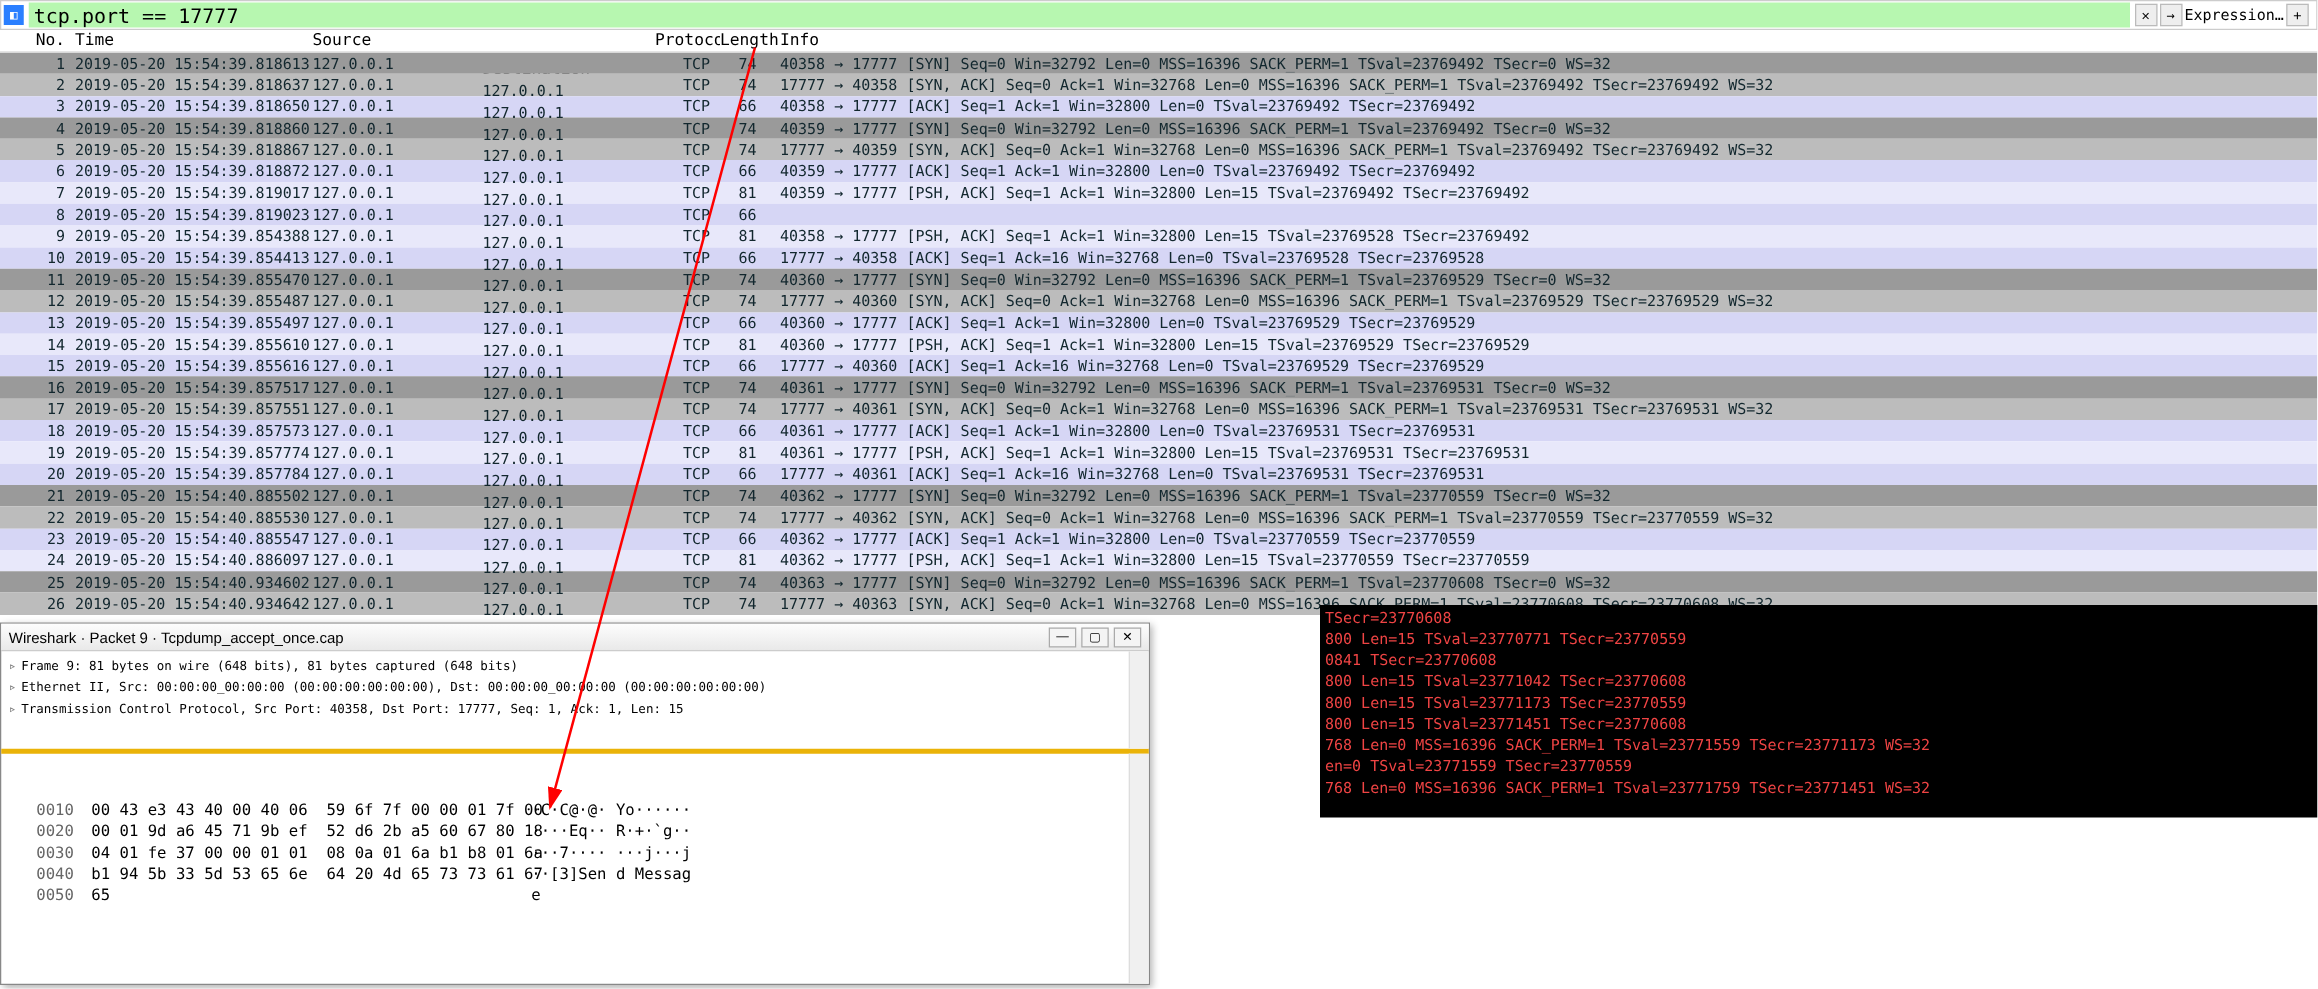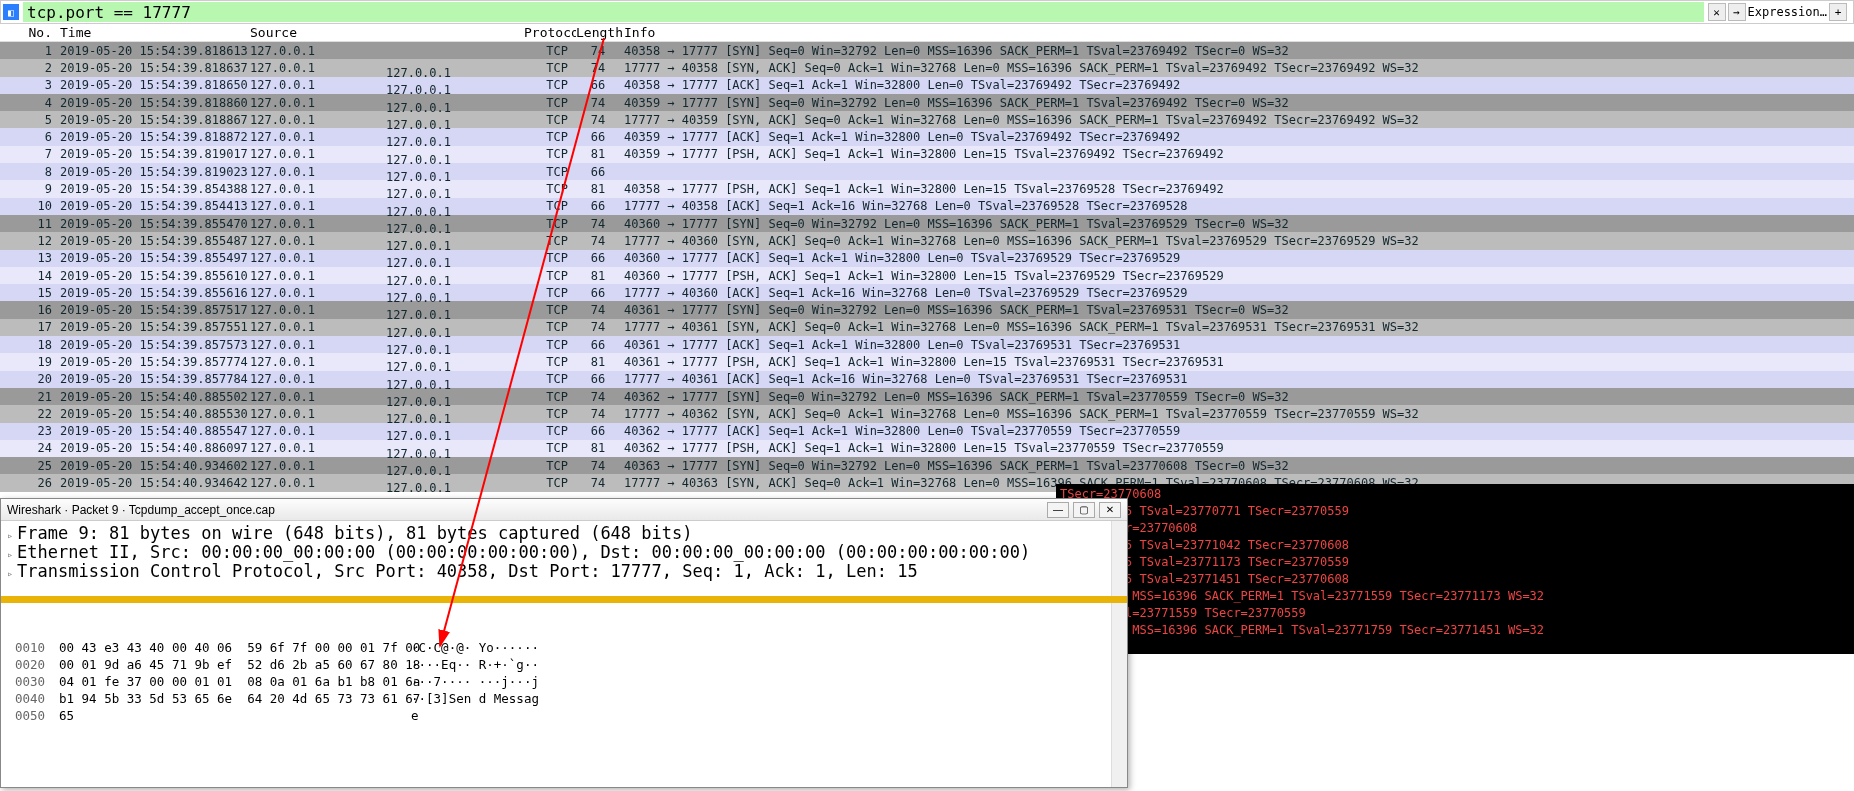--- a/index.html
+++ b/index.html
@@ -89,21 +89,21 @@
   .packet-row.gray { background: #9a9a9a; }
   .packet-row.light { background: #bcbcbc; }
   .packet-row.lav  { background: #e8e8fa; }
   .packet-row.lavd { background: #d6d6f5; }
   .packet-row .col-info { overflow: hidden; text-overflow: clip; }
 
   .dialog {
     position: absolute;
     left: 0;
     top: 498px;
-    width: 1128px;
+    width: 920px;
     background: #fff;
     border: 1px solid #888;
     box-shadow: 2px 2px 6px rgba(0,0,0,.3);
   }
   .dialog-titlebar {
     background: linear-gradient(#fdfdfd,#e9e9e9);
     border-bottom: 1px solid #ccc;
     height: 22px;
     display: flex;
     align-items: center;
@@ -121,46 +121,47 @@
     align-items: center; justify-content: center;
     font-size: 10px;
   }
   .dialog-body {
     display: flex;
     flex-direction: column;
     height: 266px;
   }
   .tree-pane {
     padding: 4px 6px;
-    font-size: 17px;
+    font-size: 10px;
     line-height: 17px;
     height: 82px;
     overflow: hidden;
-    border-bottom: 7px solid #eab308;
+    border-bottom: 4px solid #eab308;
     position: relative;
   }
   .tree-pane .scroll {
     position: absolute; right: 0; top: 0; bottom: 0;
     width: 16px; background: #f0f0f0;
     border-left: 1px solid #ddd;
   }
   .tree-line::before {
     content: "▹ ";
     color: #777;
     font-size: 10px;
     display: inline-block;
     width: 10px;
   }
   .hex-pane {
-    padding: 2px 14px;
+    padding: 2px 4px;
     font-size: 12.5px;
     line-height: 17px;
     white-space: pre;
     position: relative;
     flex: 1;
+    margin-left: 24px;
   }
   .hex-pane .scroll {
     position: absolute; right: 0; top: 0; bottom: 0;
     width: 16px; background: #f0f0f0;
     border-left: 1px solid #ddd;
   }
   .hex-row { display: flex; }
   .hex-offset { width: 44px; color: #666; }
   .hex-bytes  { width: 352px; }
   .hex-ascii  { }

